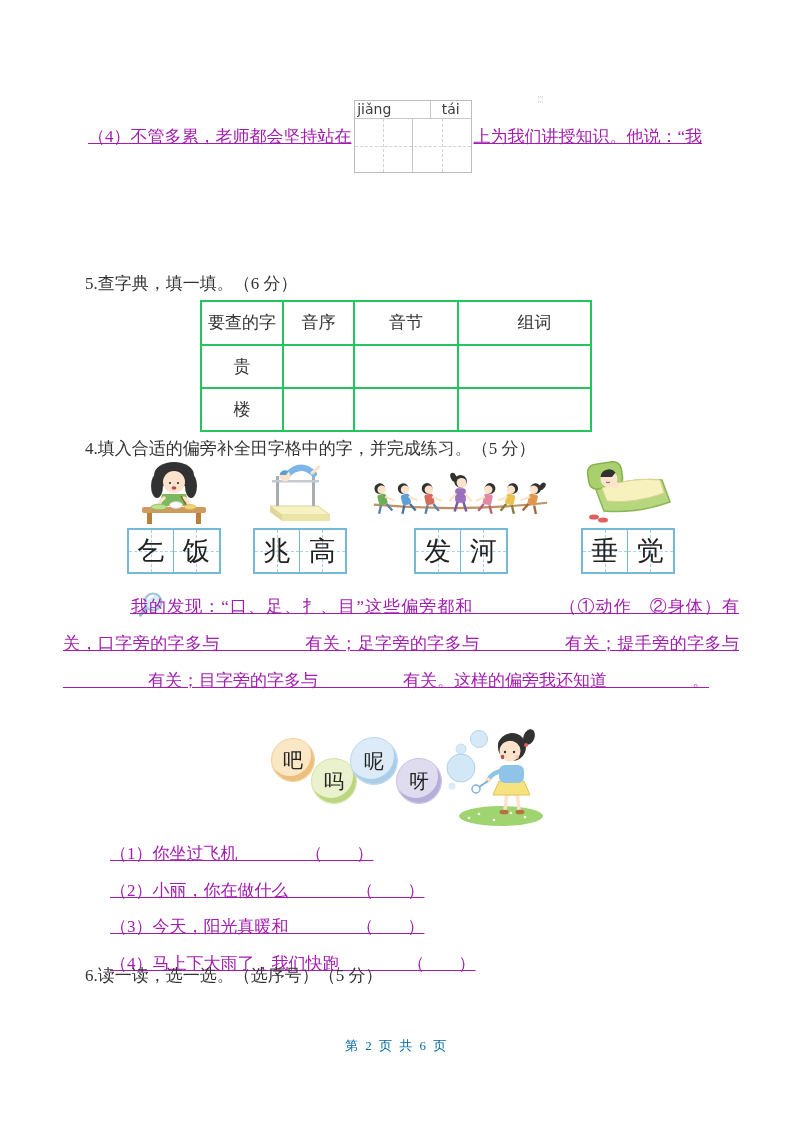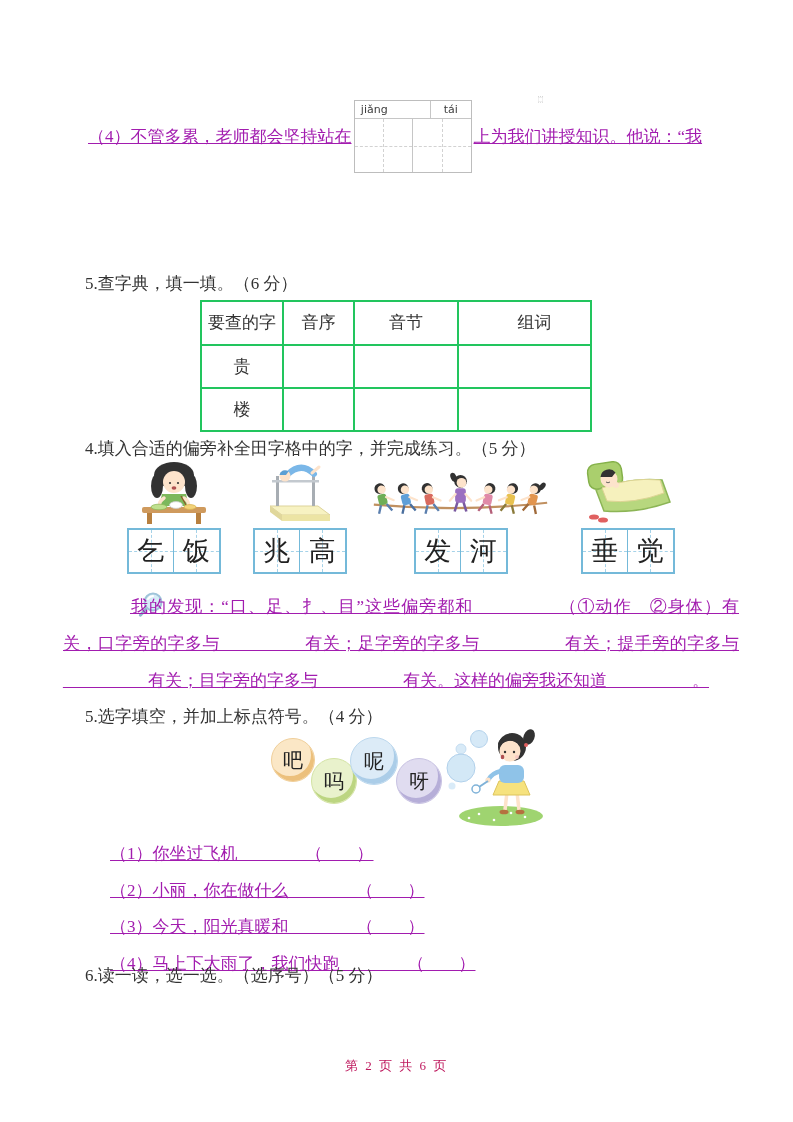--- a/index.html
+++ b/index.html
@@ -12,21 +12,21 @@
   }
   .txt { color:#a21caf;text-decoration:underline; }
 
   
   .smudge { position:absolute; left:538px; top:96px; width:5px; height:7px;
     background:transparent; box-shadow:0 0 0 0.5px #c9c9c9 inset; opacity:.55; border-top:1px dotted #b5b5b5; border-bottom:1px dotted #c5c5c5;}
 
   
   .pgrid { display:inline-block; background:#fff; border:1px solid #bdbdbd; width:118px; vertical-align:middle; }
   .pgrid-pinyin { display:flex; height:18px; border-bottom:1px solid #c6c6c6; }
-  .pgrid-pinyin span { flex:1; text-align:center; font-size:11px; line-height:17px; color:#3c3c3c;
+  .pgrid-pinyin span { flex:1; text-align:center; font-size:14px; line-height:17px; color:#3c3c3c;
     font-family:"DejaVu Sans","Liberation Sans",sans-serif; }
   .pgrid-pinyin span + span { border-left:1px solid #c6c6c6;margin-left:36px; }
   .pgrid-cells { display:flex; height:53px; position:relative; }
   .pgrid-cells::after { content:""; position:absolute; left:0; right:0; top:50%; border-top:1px dashed #d2d2d2; }
   .pcell { flex:1; position:relative; }
   .pcell + .pcell { border-left:1px solid #c6c6c6; }
   .pcell::before { content:""; position:absolute; top:0; bottom:0; left:50%; border-left:1px dashed #d2d2d2; }
 
   
   .tzgrid { display:flex; width:94px; height:46px; border:2px solid #74b9d9; background:#fff; margin:0 auto; }
@@ -81,21 +81,21 @@
     box-shadow:inset -3px -5px 0 0 #abcdе8; box-shadow:inset -3px -5px 0 0 #abcde8; }
   .bub-ya { left:143px; top:34px; width:46px; height:46px; background:#e0dcf0; border:1px solid #c8c2e2;
     box-shadow:inset -3px -5px 0 0 #b6aed8; }
   .girl-svg { position:absolute; left:186px; top:0; }
 
   
   .q5-items { position:absolute; left:110px; top:836px; line-height:36.5px; white-space:nowrap; }
 
   
   .footer { position:absolute; left:0; right:0; top:1036px; text-align:center;
-    font-size:13px; color:#be185d; letter-spacing:2px;margin-top:20px; }
+    font-size:13px; color:#0369a1; letter-spacing:2px; }
 </style>
 </head>
 <body>
 
 <div class="page">
 
   <div class="smudge"></div>
 
   <div class="row-line4">
     <span class="txt">（4）不管多累，老师都会坚持站在</span>
@@ -291,21 +291,20 @@
   <div class="discovery">
     <span class="mag">
       <svg viewBox="0 0 30 28" width="30" height="28">
         <line x1="9" y1="18" x2="3.5" y2="24" stroke="#8fb6cc" stroke-width="3.2" stroke-linecap="round"></line>
         <circle cx="16" cy="11" r="8.5" fill="#d6ecf7" stroke="#9fc4da" stroke-width="2"></circle>
         <path d="M11,8 a7,7 0 0 1 5,-3" stroke="#ffffff" stroke-width="2" fill="none" stroke-linecap="round"></path>
       </svg>
     </span><span class="txt">我的发现：“口、足、扌、目”这些偏旁都和__________（①动作　②身体）有关，口字旁的字多与__________有关；足字旁的字多与__________有关；提手旁的字多与__________有关；目字旁的字多与__________有关。这样的偏旁我还知道__________。</span>
   </div>
 
-  <div class="q-title q5-title">5.选字填空，并加上标点符号。（4 分）</div>
 
   <div class="scene">
     <div class="bub bub-ba">
         <span>吧</span>
       </div>
     <div class="bub bub-ma">
         <span>吗</span>
       </div>
     <div class="bub bub-ne">
         <span>呢</span>

